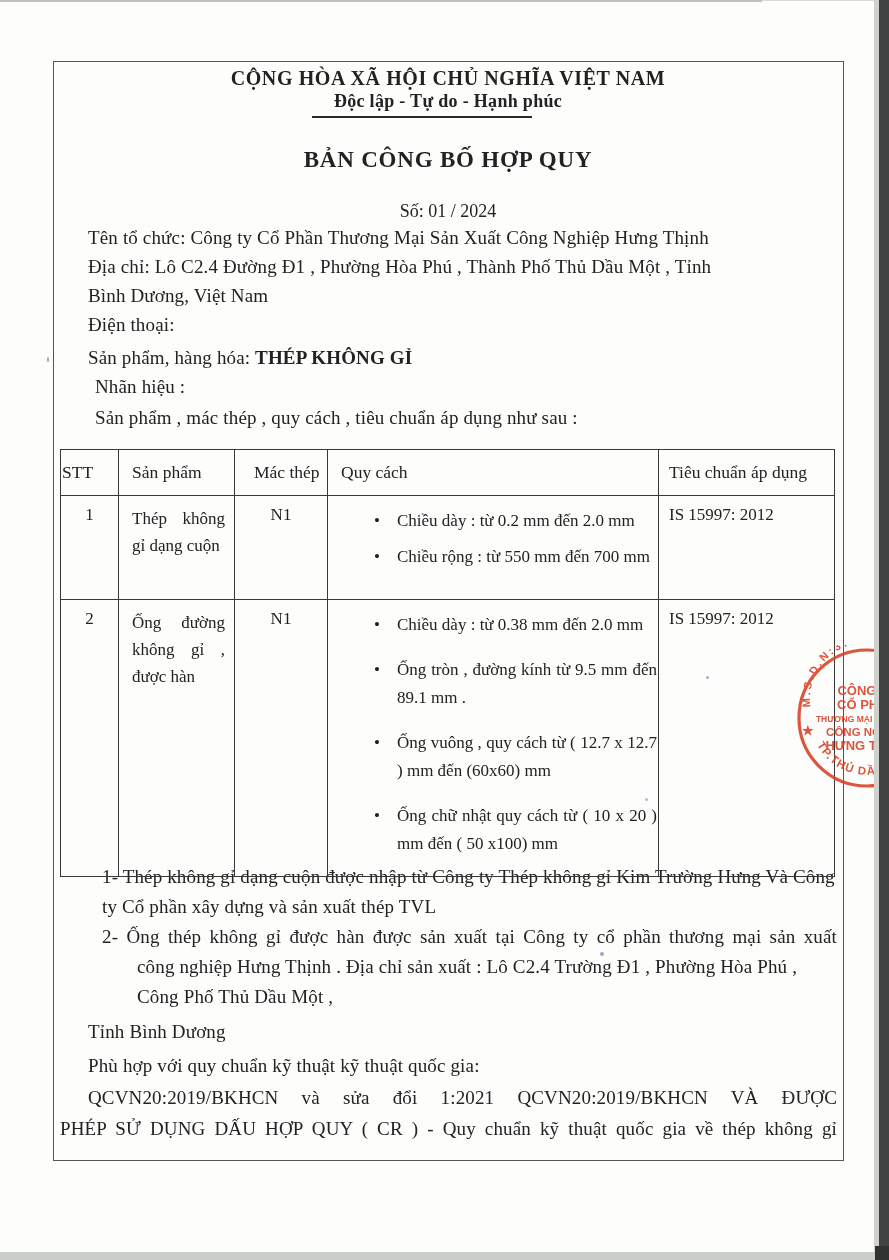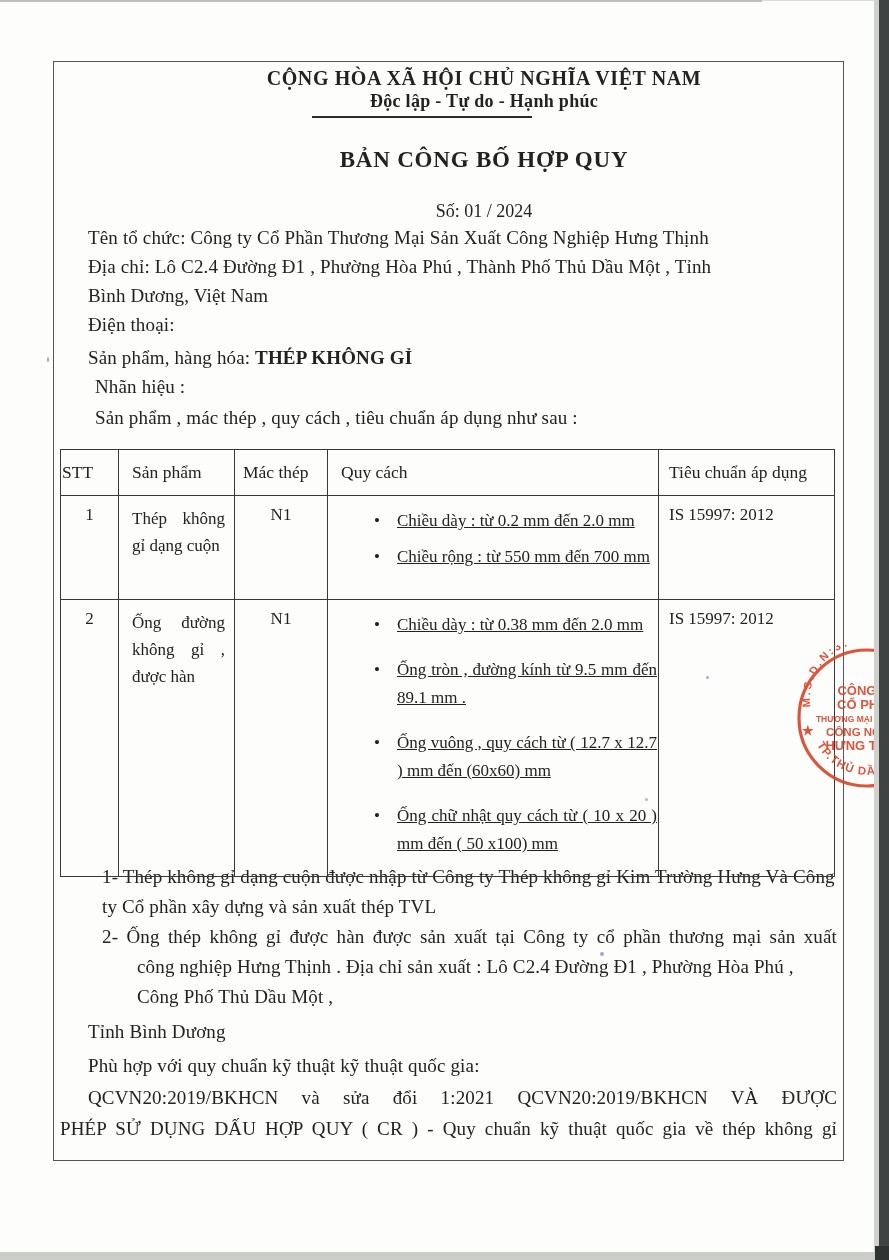--- a/index.html
+++ b/index.html
@@ -15,21 +15,21 @@
   .edge-right-dark  { position:absolute; left:879px; top:0; width:10px; height:1260px; background:#3f4341; z-index:41; }
   .edge-bottom   { position:absolute; left:0; top:1252px; width:889px; height:8px; background:#cbcdc9; z-index:40; }
   .edge-corner   { position:absolute; left:875px; top:1246px; width:14px; height:14px; background:#2f3331; z-index:42; }
   .speck { position:absolute; border-radius:50%; z-index:30; }
 
   .frame {
     position:absolute; left:53px; top:61px; width:789px; height:1098px;
     border:1.5px solid #565656;
   }
 
-  .center-band { position:absolute; left:53px; width:790px; text-align:center;padding-left:36px; }
+  .center-band { position:absolute; left:53px; width:790px; text-align:center; }
   .natl-title  { top:65px;  font-size:20px; font-weight:bold; letter-spacing:.6px; line-height:26px; }
   .motto       { top:89px;  font-size:18px; font-weight:bold; letter-spacing:.3px; line-height:24px; }
   .motto-line  { position:absolute; left:312px; top:116px; width:220px; height:2.4px; background:#2b2b2b; }
   .doc-title   { top:145px; font-size:23px; font-weight:bold; letter-spacing:.8px; line-height:30px; }
   .doc-no      { top:198px; font-size:18px; line-height:26px; }
 
   .body-text { position:absolute; font-size:19px; line-height:29px; letter-spacing:.15px; }
   .p-info    { left:88px; top:223px; width:748px; }
   .p-prod    { left:88px; top:343px; }
   .p-brand   { left:95px; top:372px; }
@@ -39,34 +39,34 @@
   
   table.spec {
     position:absolute; left:60px; top:449px;
     border-collapse:collapse; table-layout:fixed; width:774px;
     font-size:17px; z-index:1;
   }
   table.spec th, table.spec td { border:1.5px solid #383838; font-weight:normal; }
   tr.hrow th { height:43px; vertical-align:middle; text-align:left; font-size:17.5px; }
   th.h-stt { text-align:center; }
   th.h-sp  { padding-left:13px; }
-  th.h-mt  { padding-left:8px; }
+  th.h-mt  { padding-left:19px; }
   th.h-qc  { padding-left:13px; }
   th.h-tc  { padding-left:10px; }
   tr.r1 td { height:91px; }
   tr.r2 td { height:243px; }
   td { vertical-align:top; }
   td.c-stt { text-align:center; padding-top:9px; }
   td.c-sp  { padding:9px 9px 0 13px; text-align:justify; line-height:27px; }
   td.c-mt  { text-align:center; padding-top:9px; }
   td.c-qc  { padding-top:11px; }
   td.c-tc  { padding:9px 6px 0 10px; }
   .qitem {
     position:relative; padding-left:68px; 
-    text-align:justify; line-height:28px; margin-bottom:8px;text-decoration:underline;
+    text-align:justify; line-height:28px; margin-bottom:8px;
   }
   .qitem::before { content:"\2022"; position:absolute; left:45px; top:0; }
   tr.r2 .qitem { margin-bottom:17px; }
 
   .note { position:absolute; font-size:19px; line-height:30px; letter-spacing:.15px; }
   .n1   { left:102px; top:862px;  width:734px; }
   .n2l1 { left:102px; top:922px;  width:735px; text-align:justify; text-align-last:justify; }
   .n2l2 { left:137px; top:952px;  width:700px; }
   .n2l3 { left:137px; top:982px;  width:700px; }
   .prov { left:88px;  top:1017px; }
@@ -143,21 +143,21 @@
           <div class="qitem">Ống vuông , quy cách từ ( 12.7 x 12.7 ) mm đến (60x60) mm</div>
           <div class="qitem">Ống chữ nhật quy cách từ ( 10 x 20 ) mm đến ( 50 x100) mm</div>
         </td>
         <td class="c-tc">IS 15997: 2012</td>
       </tr>
     </tbody>
   </table>
 
   <div class="note n1">1- Thép không gỉ dạng cuộn được nhập từ Công ty Thép không gỉ Kim Trường Hưng Và Công ty Cổ phần xây dựng và sản xuất thép TVL</div>
   <div class="note n2l1">2- Ống thép không gỉ được hàn được sản xuất tại Công ty cổ phần thương mại sản xuất</div>
-  <div class="note n2l2">công nghiệp Hưng Thịnh . Địa chỉ sản xuất : Lô C2.4 Đường Đ1 , Phường Hòa Phú ,</div>
+  <div class="note n2l2">công nghiệp Hưng Thịnh . Địa chỉ sản xuất : Lô C2.4 Trường Đ1 , Phường Hòa Phú ,</div>
   <div class="note n2l3">Công Phố Thủ Dầu Một ,</div>
   <div class="note prov">Tỉnh Bình Dương</div>
   <div class="note conf">Phù hợp với quy chuẩn kỹ thuật kỹ thuật quốc gia:</div>
   <div class="note qcvn1">QCVN20:2019/BKHCN và sửa đổi 1:2021 QCVN20:2019/BKHCN VÀ ĐƯỢC</div>
   <div class="note qcvn2">PHÉP SỬ DỤNG DẤU HỢP QUY ( CR ) - Quy chuẩn kỹ thuật quốc gia về thép không gỉ</div>
 
   <svg class="stamp" width="150" height="150" viewBox="0 0 150 150">
     <circle cx="73" cy="73" r="68" fill="none" stroke="#d9452b" stroke-width="3.2"></circle>
     <path id="stampTop" d="M 17,65 A 57,57 0 1 1 129,65" fill="none"></path>
     <path id="stampBot" d="M 22,98 A 56.8,56.8 0 0 0 124,98" fill="none"></path>

